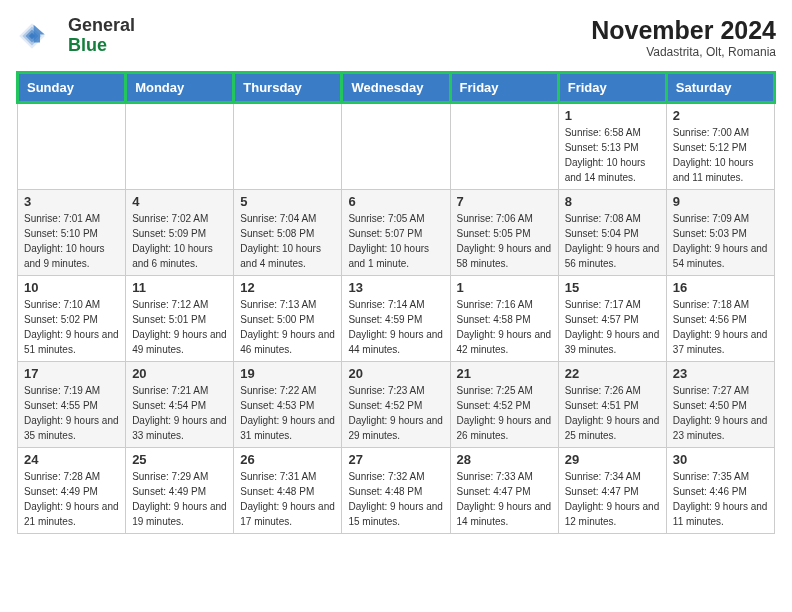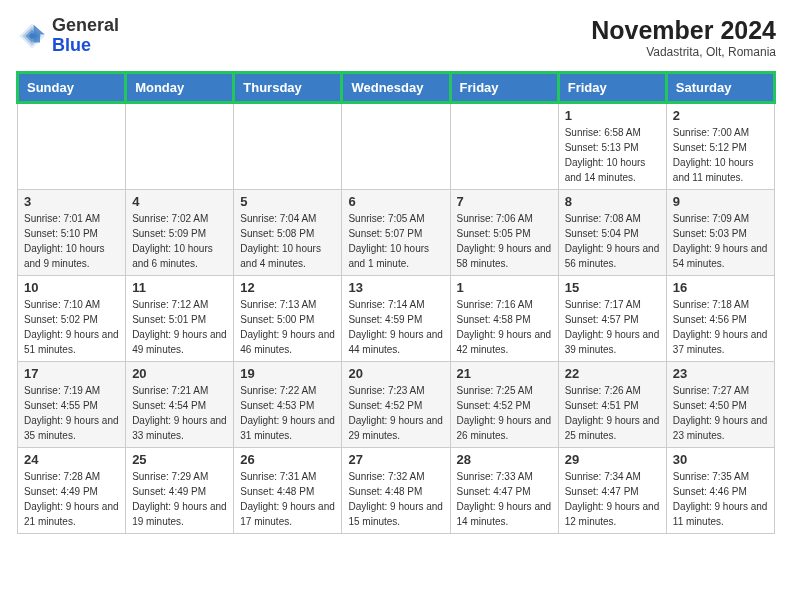--- a/index.html
+++ b/index.html
@@ -12,29 +12,29 @@
     }
     .header {
       display: flex;
       justify-content: space-between;
       align-items: flex-start;
       margin-bottom: 12px;
     }
     .logo {
       display: flex;
       align-items: center;
-      gap: 4px;
+      gap: 20px;
     }
     .logo-text {
       font-size: 18px;
       font-weight: bold;
       line-height: 1.1;
     }
     .logo-text .general { color: #333; }
-    .logo-text .blue { color: #1d4ed8; margin-top: 36px; }
+    .logo-text .blue { color: #15803d; margin-top: 36px; }
     .logo-icon {
       width: 32px;
       height: 32px;
     }
     .title-section {
       text-align: right;
     }
     .month-title {
       font-size: 25px;
       font-weight: bold;

